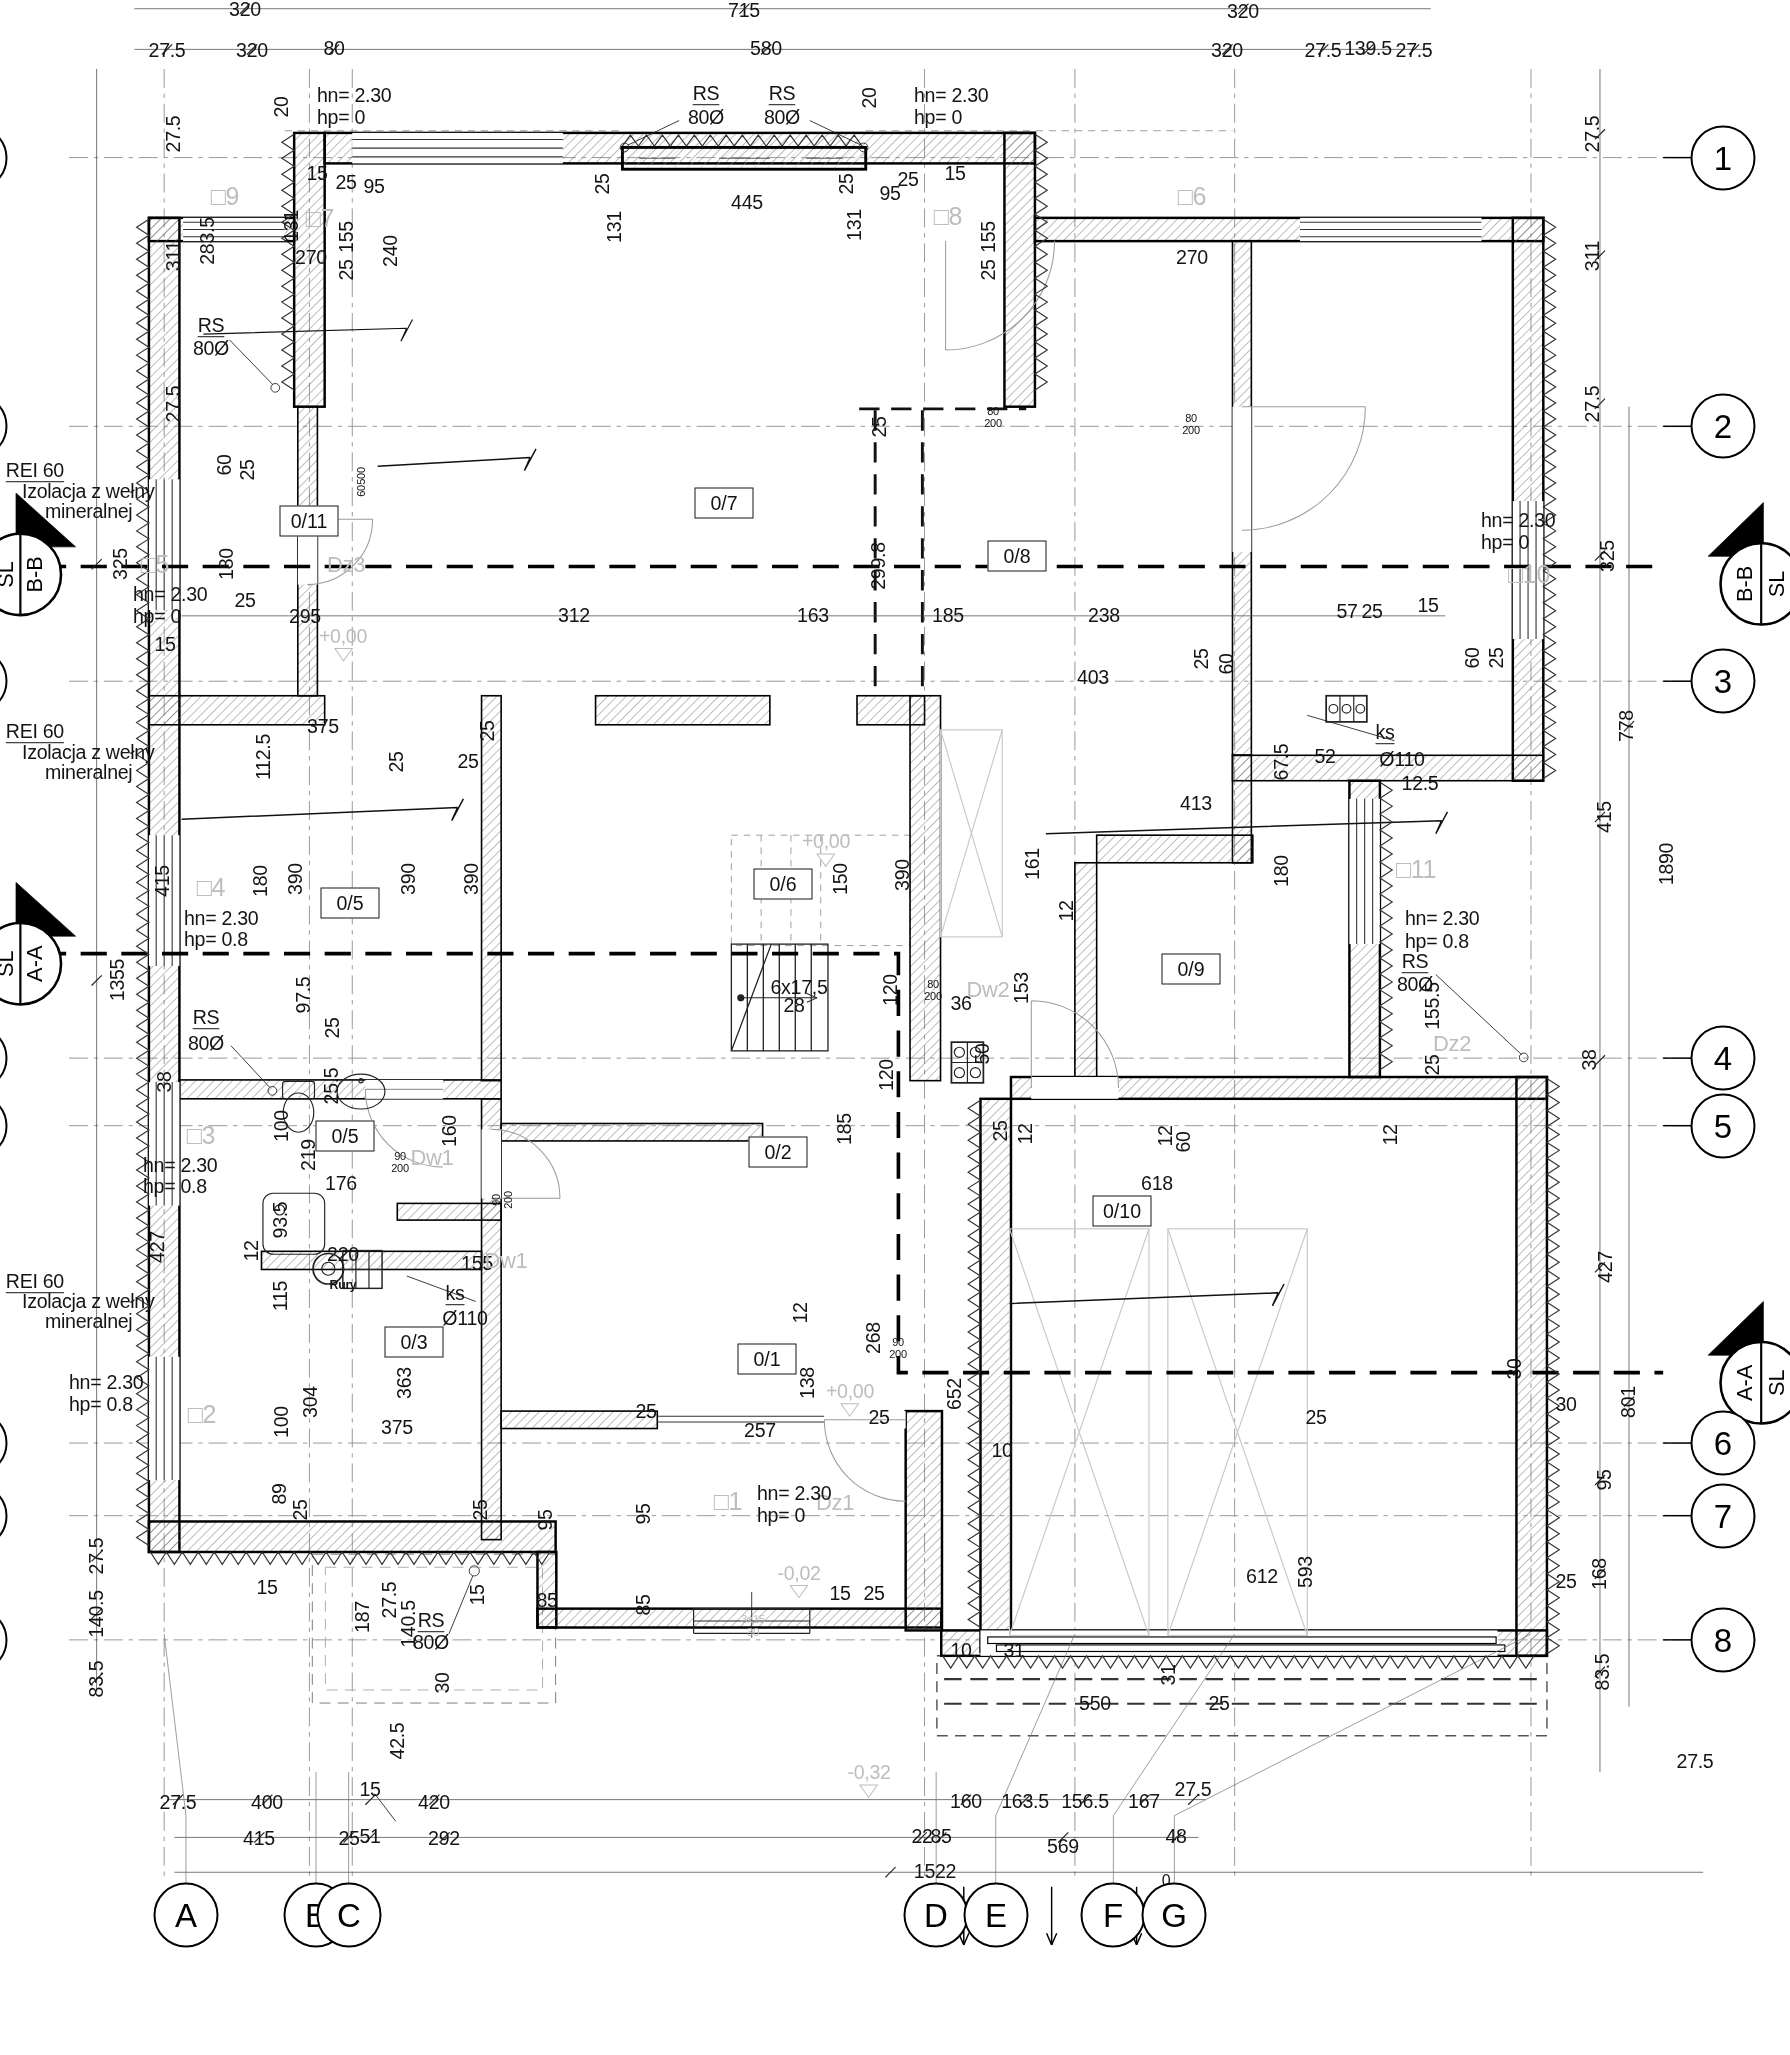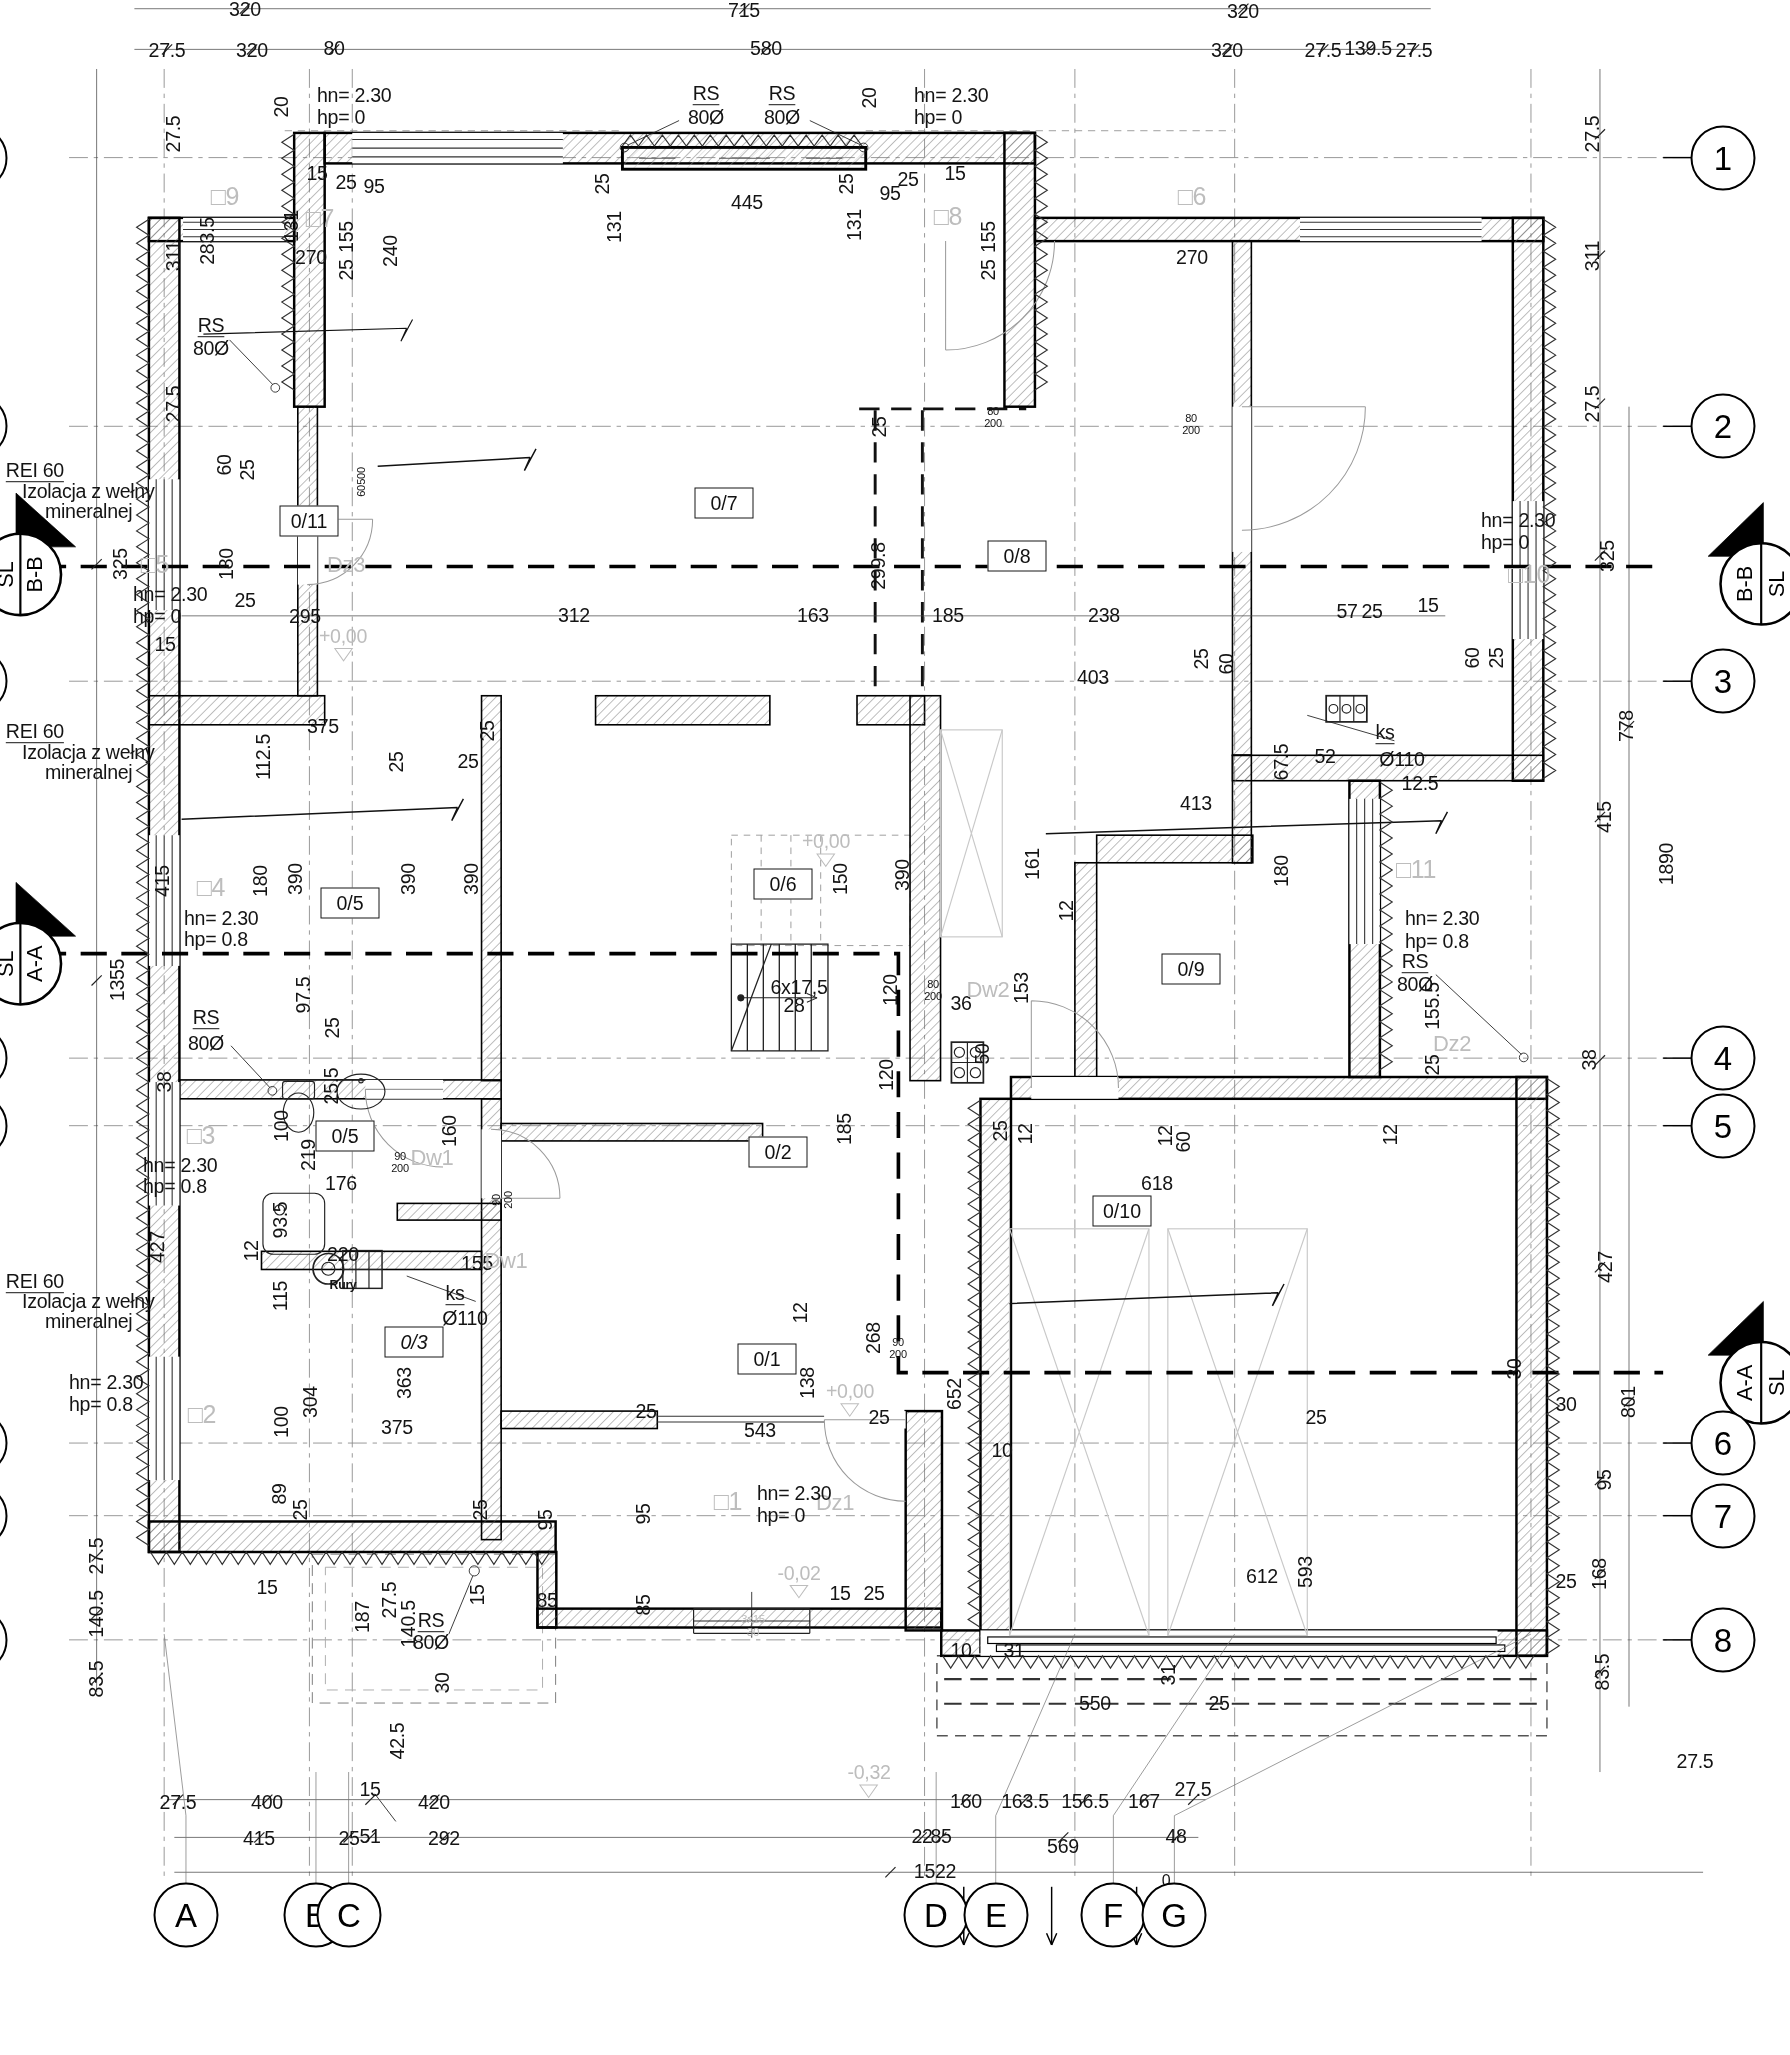--- a/index.html
+++ b/index.html
@@ -581,21 +581,21 @@
       <div class="lb f" style="left: 155px; top: 564px; font-size: 25px;">□5</div>
       <div class="lb f" style="left: 346px; top: 565px; font-size: 22px;">Dz3</div>
       <div class="lb f" style="left: 728px; top: 1501px; font-size: 25px;">□1</div>
       <div class="lb f" style="left: 835px; top: 1503px; font-size: 22px;">Dz1</div>
       <div class="lb f" style="left: 343px; top: 637px;">+0,00</div>
       <div class="lb f" style="left: 826px; top: 842px;">+0,00</div>
       <div class="lb f" style="left: 850px; top: 1392px;">+0,00</div>
       <div class="lb f" style="left: 799px; top: 1574px;">-0,02</div>
       <div class="lb f" style="left: 869px; top: 1773px;">-0,32</div>
       <div class="lb r" style="left: 808px; top: 1383px;">138</div>
-      <div class="lb" style="left: 760px; top: 1431px;">543</div>
+      <div class="lb" style="left: 760px; top: 1431px;">257</div>
       <div class="lb" style="left: 646px; top: 1412px;">25</div>
       <div class="lb" style="left: 879px; top: 1418px;">25</div>
       <div class="lb r" style="left: 955px; top: 1394px;">652</div>
       <div class="lb r" style="left: 874px; top: 1338px;">268</div>
       <div class="lb" style="left: 898px; top: 1342px; font-size: 11px;">90</div>
       <div class="lb" style="left: 898px; top: 1354px; font-size: 11px;">200</div>
       <div class="lb" style="left: 1002px; top: 1451px;">10</div>
       <div class="lb a" style="left: 757px; top: 1494px;">hn= 2.30</div>
       <div class="lb a" style="left: 757px; top: 1516px;">hp= 0</div>
       <div class="lb" style="left: 840px; top: 1594px;">15</div>
@@ -652,21 +652,21 @@
       <div class="lb" style="left: 922px; top: 1837px;">22</div>
       <div class="lb" style="left: 941px; top: 1837px;">85</div>
       <div class="lb" style="left: 1063px; top: 1847px;">569</div>
       <div class="lb" style="left: 1176px; top: 1837px;">48</div>
       <div class="lb" style="left: 1166px; top: 1881px; font-size: 16px;">0</div>
       <div class="lb" style="left: 911px; top: 1872px; margin-left: 24px;">1522</div>
     </div>
 <div id="roomboxes">
       <div class="rm" style="left: 767px; top: 1359px;">0/1</div>
       <div class="rm" style="left: 778px; top: 1152px;">0/2</div>
-      <div class="rm" style="left: 414px; top: 1342px; font-style: italic;">0/3</div>
+      <div class="rm" style="left: 414px; top: 1342px;">0/3</div>
       <div class="rm" style="left: 345px; top: 1136px;">0/5</div>
       <div class="rm" style="left: 350px; top: 903px;">0/5</div>
       <div class="rm" style="left: 783px; top: 884px;">0/6</div>
       <div class="rm" style="left: 724px; top: 503px;">0/7</div>
       <div class="rm" style="left: 1017px; top: 556px;">0/8</div>
       <div class="rm" style="left: 1191px; top: 969px;">0/9</div>
       <div class="rm" style="left: 1122px; top: 1211px;">0/10</div>
       <div class="rm" style="left: 309px; top: 521px;">0/11</div>
     </div>
 <div id="gridcircles">

